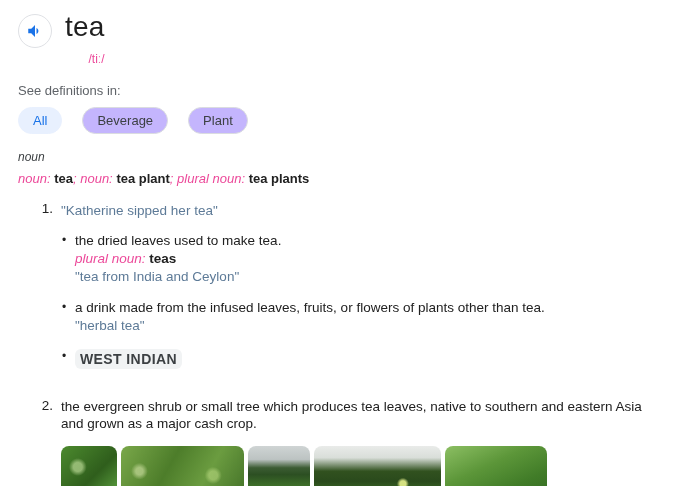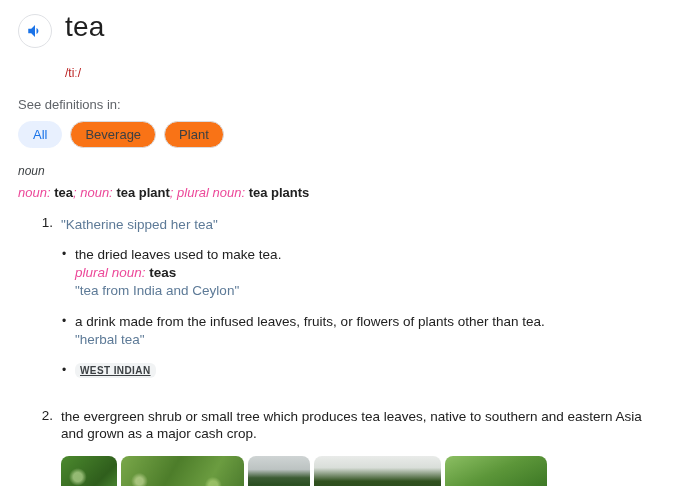--- a/index.html
+++ b/index.html
@@ -16,30 +16,30 @@
   
   .word-header { display: flex; align-items: flex-start; }
   .pronounce-btn {
     width: 34px; height: 34px; border-radius: 50%;
     border: 1px solid #dfe1e5; background: #fff;
     display: flex; align-items: center; justify-content: center;
     cursor: pointer; margin-top: 2px; flex: 0 0 auto;
   }
   .word-block { margin-left: 13px; }
   .headword { font-size: 28px; font-weight: 400; color: #1f1f1f; line-height: 1.1; letter-spacing: .2px; }
-  .pronunciation { font-size: 12px; color: #b91c1c; margin-top: 23px; cursor: pointer; }
+  .pronunciation { font-size: 12px; color: #ec4899; margin-top: 9px; cursor: pointer; text-align: right; }
 
   
   .see-defs { margin-top: 17px; font-size: 13px; color: #5f6368; }
-  .chips { margin-top: 9px; display: flex; gap: 8px; align-items: center; }
+  .chips { margin-top: 9px; display: flex; gap: 20px; align-items: center; }
   .chip {
     font-family: "Liberation Sans", sans-serif;
     font-size: 13px; line-height: 1;
     padding: 6px 14px; border-radius: 16px;
-    background: #f97316; border: 1px solid #dadce0; color: #3c4043;
+    background: #c4b5fd; border: 1px solid #dadce0; color: #3c4043;
     cursor: pointer;
   }
   .chip.active { background: #e8f0fe; border-color: #e8f0fe; color: #1a73e8; }
 
   
   .pos { margin-top: 16px; font-size: 12px; font-style: italic; color: #3c4043; }
   .forms { margin-top: 7px; font-size: 13px; color: #70757a; }
   .forms b { color: #212121; font-weight: 700; }
   .glabel { color: #ec4899; font-style: italic; }
 
@@ -52,22 +52,22 @@
   .example { color: #5d7a97; line-height: 17px; margin-top: 1px; }
   .form-line { color: #70757a; line-height: 17px; margin-top: 1px; }
   .form-line b { color: #212121; }
 
   .subsenses { margin-top: 13px; margin-left: 1px; }
   .subsense { display: flex; margin-bottom: 14px; }
   .bullet { width: 13px; flex: 0 0 auto; color: #212121; font-size: 12px; line-height: 17px; }
   .sub-body { flex: 1; }
   .region-label {
     display: inline-block; background: #f1f3f4; color: #3c4043;
-    font-size: 10px; font-weight: 700; letter-spacing: .4px;
-    padding: 2px 5px; border-radius: 6px; margin-top: 1px; text-decoration: underline;
+    font-size: 14px; font-weight: 700; letter-spacing: .4px;
+    padding: 2px 5px; border-radius: 6px; margin-top: 1px;
   }
   .sub-text { color: #212121; line-height: 17px; }
 
   
   .image-strip { display: flex; gap: 4px; margin-top: 14px; }
   .thumb { height: 84px; border-radius: 8px; cursor: pointer; flex: 0 0 auto; }
   .ph1 { width: 56px;
     background:
       radial-gradient(circle at 30% 25%, rgba(220,245,180,.55) 0 6%, transparent 12%),
       radial-gradient(circle at 70% 60%, rgba(150,210,90,.6) 0 8%, transparent 16%),

